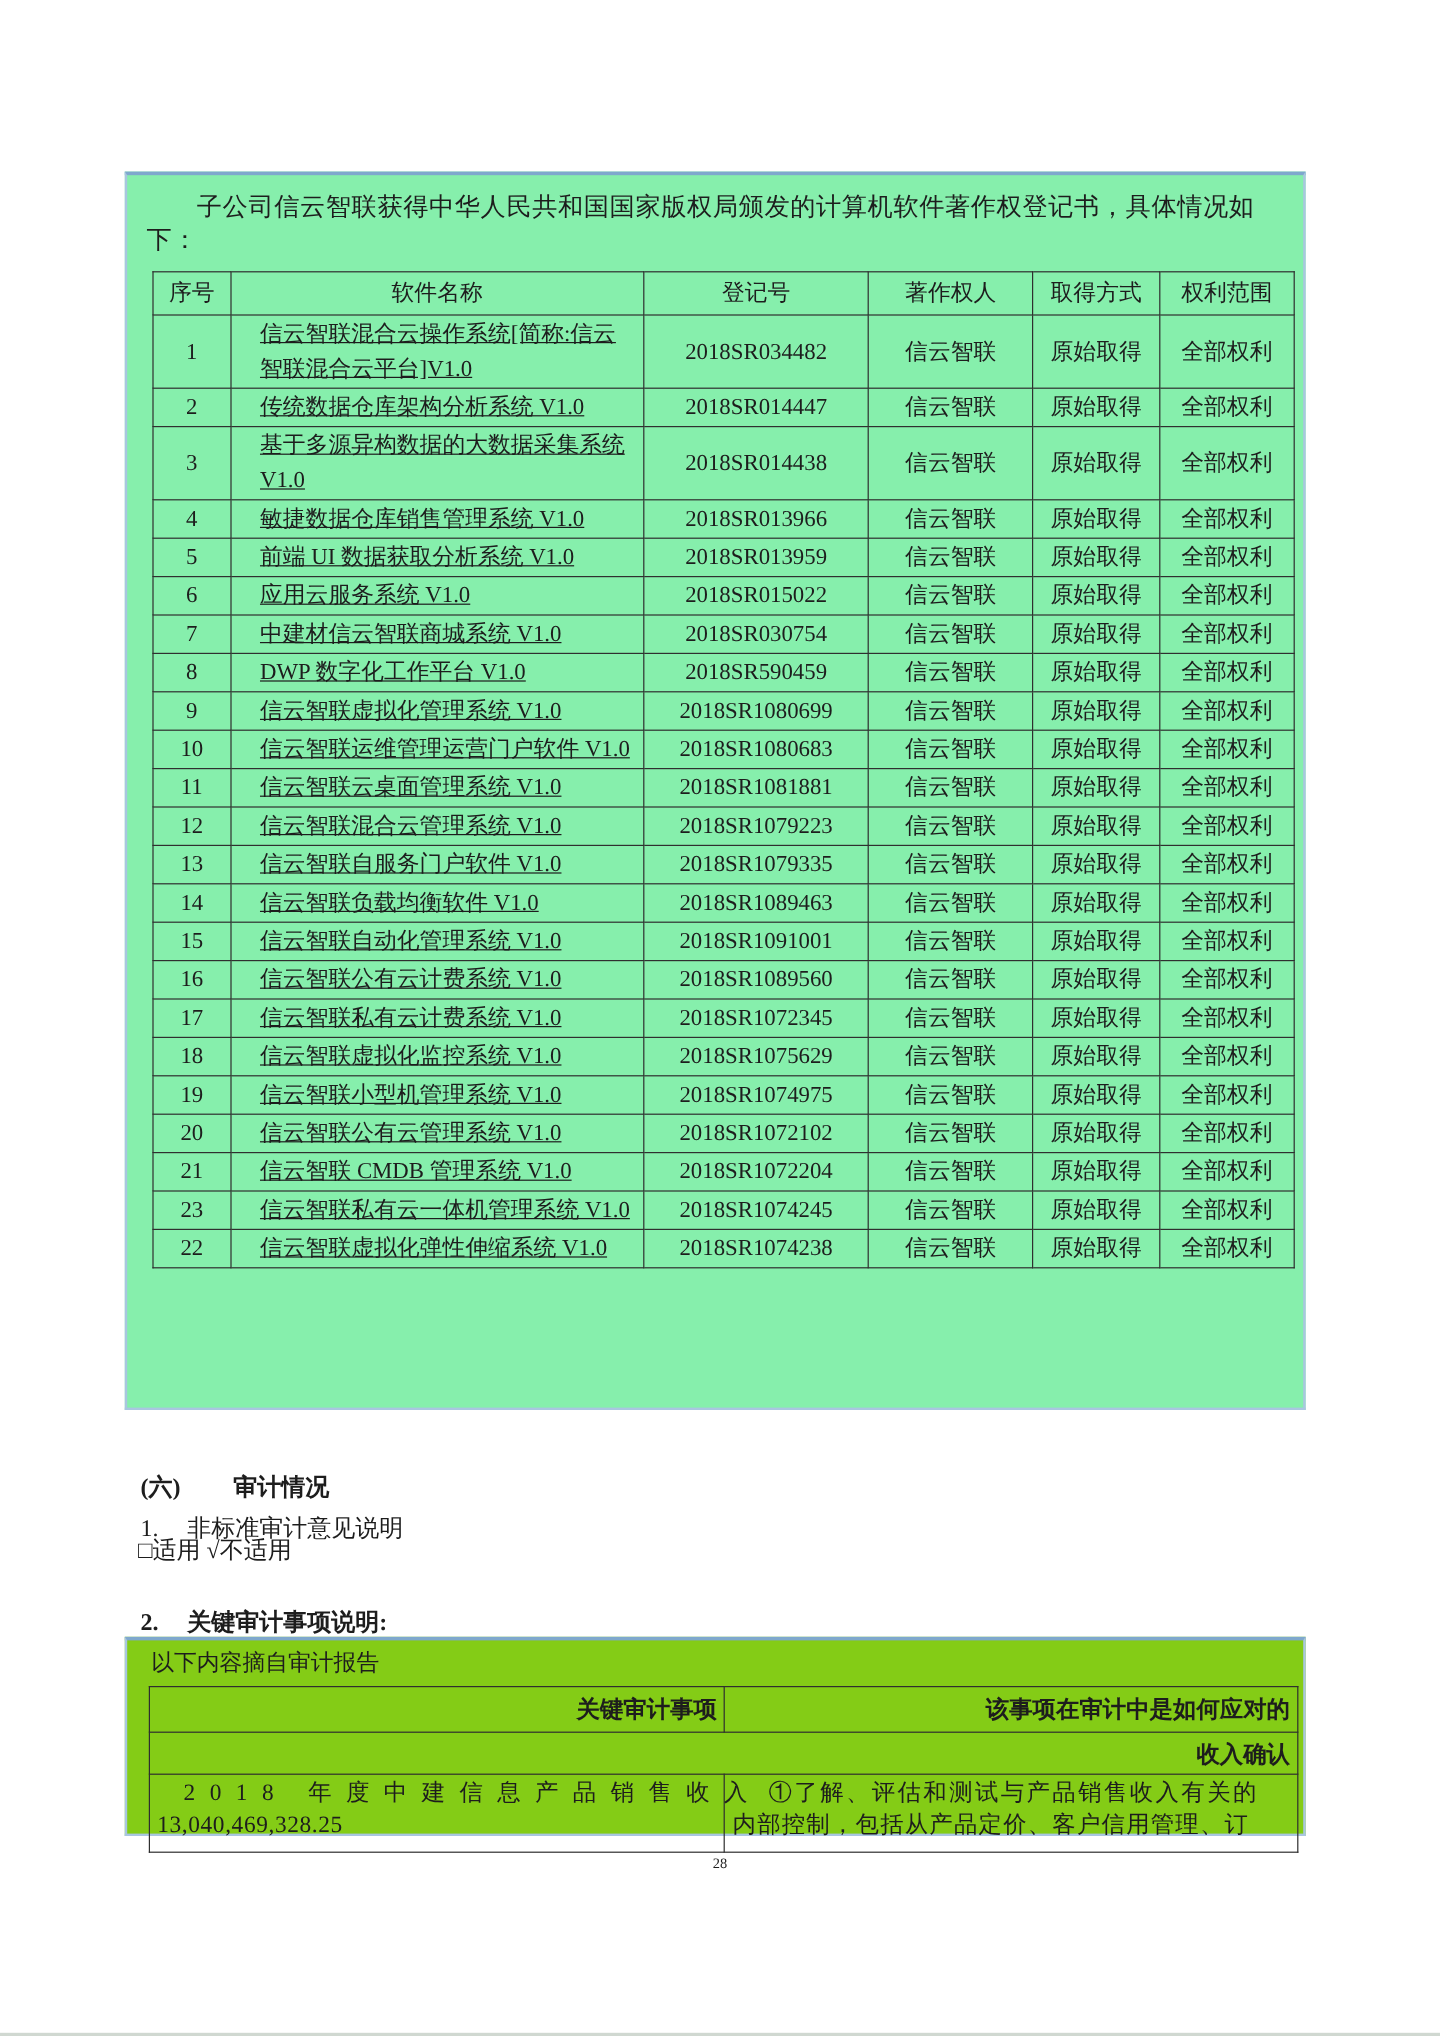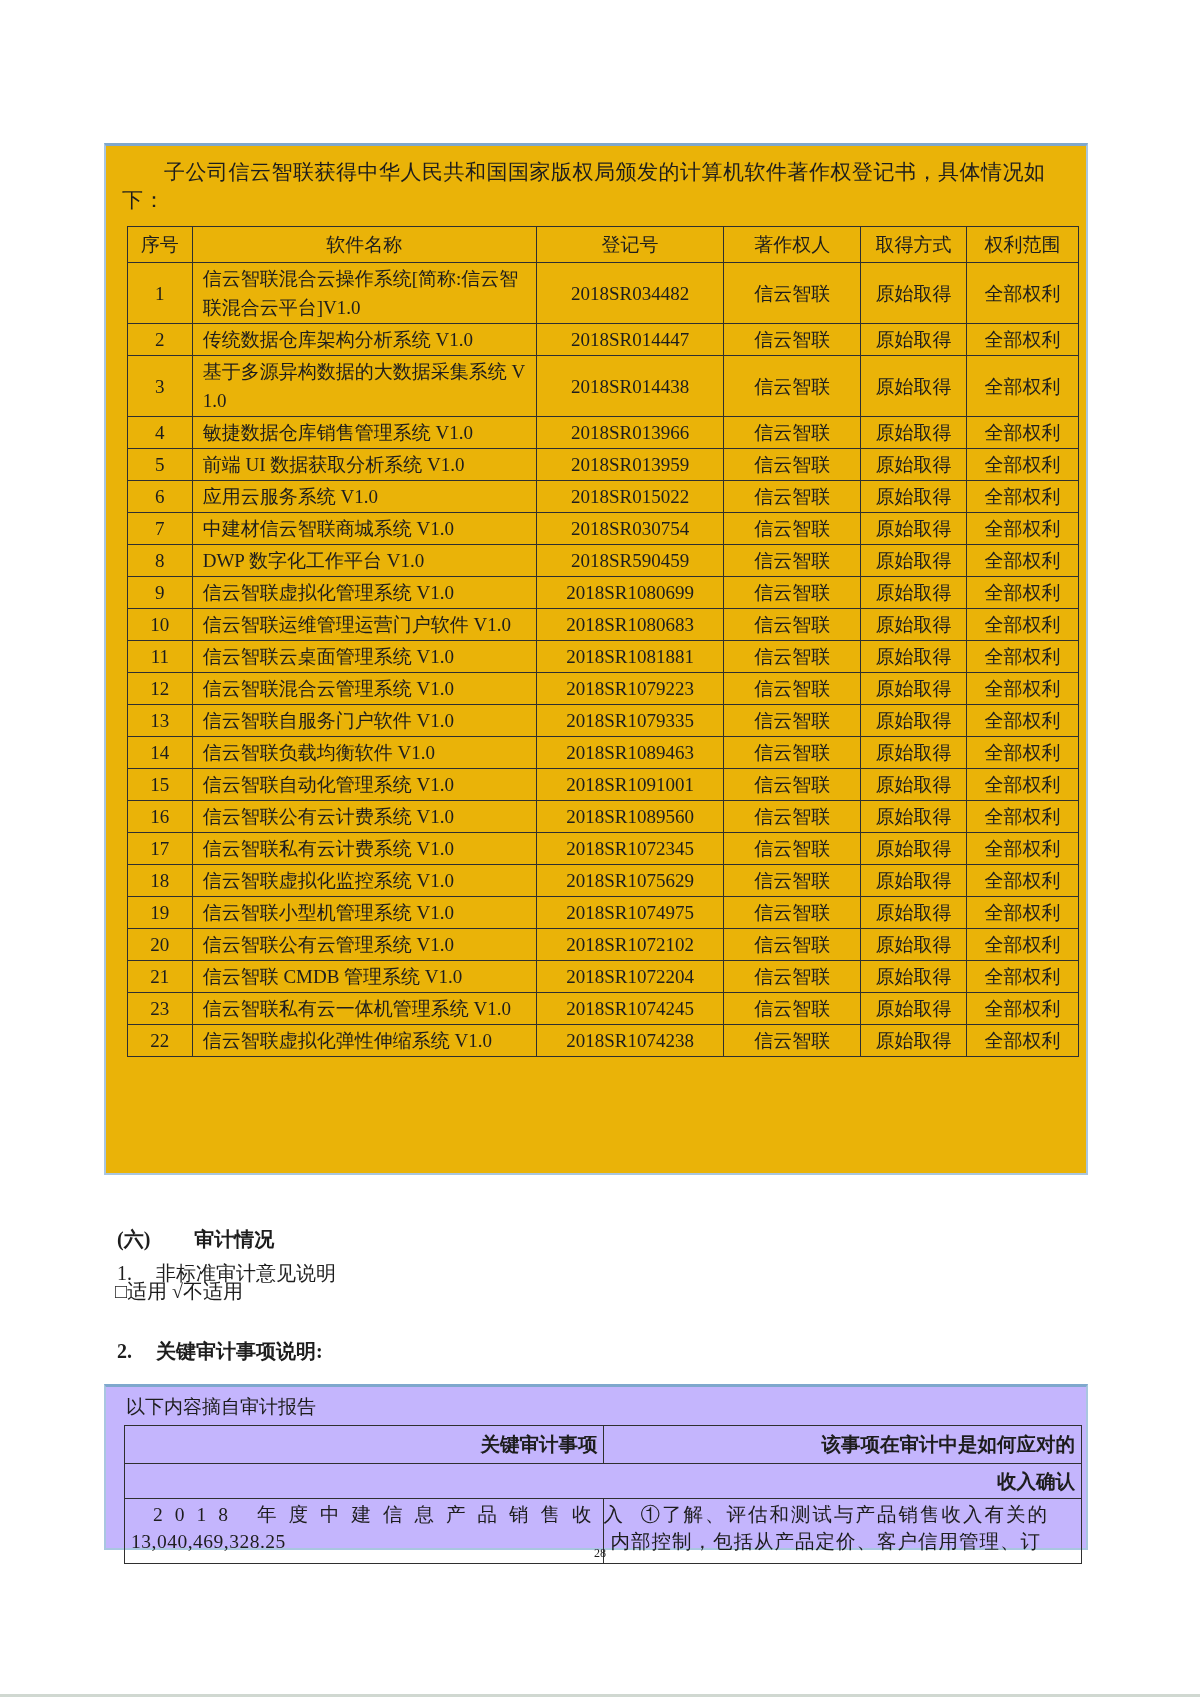--- a/index.html
+++ b/index.html
@@ -4,52 +4,51 @@
 <style>
   html,body{margin:0;padding:0;}
   body{
     width:1200px;height:1697px;position:relative;background:#ffffff;
     font-family:"Liberation Serif","DejaVu Serif",serif;color:#1d1d1d;
     overflow:hidden;
   }
   
   .copyright-box{
     position:absolute;left:104px;top:143px;width:984px;height:1032px;
-    box-sizing:border-box;background:#eab308;
+    box-sizing:border-box;background:#86efac;
     border:2px solid #a9c6e0;border-top:3px solid #7fa8cd;
     padding:8px 6px 0 8px;
   }
   .intro{
     margin:4px 8px 12px 8px;font-size:21px;line-height:28px;
     text-indent:2em;letter-spacing:0.5px;
   }
   table.sw{
     border-collapse:collapse;margin-left:13px;width:952px;table-layout:fixed;
   }
   table.sw th,table.sw td{
     border:1.5px solid #2f2f2f;font-size:19px;line-height:29px;
     padding:1px 4px;text-align:center;font-weight:normal;
     word-break:break-all;
   }
   table.sw th{height:33px;}
-  table.sw td.name{text-align:left;padding-left:10px;padding-right:8px;}
+  table.sw td.name{text-align:left;padding-left:24px;padding-right:8px;text-decoration:underline;}
   
   .sec-heading{position:absolute;left:117px;top:1226px;font-size:20px;font-weight:bold;}
   .sec-heading .gap{display:inline-block;width:44px;}
   .item-heading1{position:absolute;left:117px;top:1260px;font-size:20px;font-weight:normal;}
   .item-heading2{position:absolute;left:117px;top:1338px;font-size:20px;font-weight:bold;}
   .item-heading1 .gap,.item-heading2 .gap{display:inline-block;width:24px;}
   .applicable{position:absolute;left:115px;top:1278px;font-size:20px;}
   
   .audit-box{
     position:absolute;left:104px;top:1364px;width:984px;height:166px;
-    box-sizing:border-box;background:#c4b5fd;
+    box-sizing:border-box;background:#84cc16;
     border:2px solid #a9c6e0;border-top:3px solid #7fa8cd;
     padding:4px 20px 0 6px;
-    margin-top:20px;
   }
   .source-note{margin:3px 0 5px 14px;font-size:19px;line-height:26px;}
   table.audit{
     border-collapse:collapse;margin-left:12px;width:958px;table-layout:fixed;
   }
   table.audit th,table.audit td{
     border:1.5px solid #2f2f2f;font-size:19.5px;padding:2px 6px;
   }
   table.audit th{height:33px;text-align:right;font-weight:bold;}
   td.group-row{font-weight:bold;text-align:right;height:30px;padding-left:8px;}

